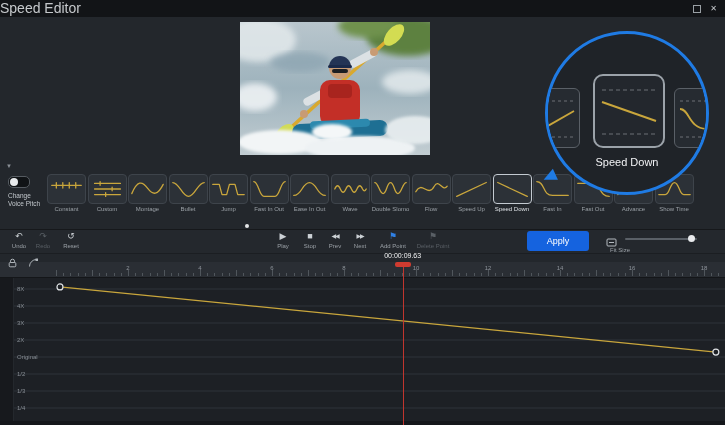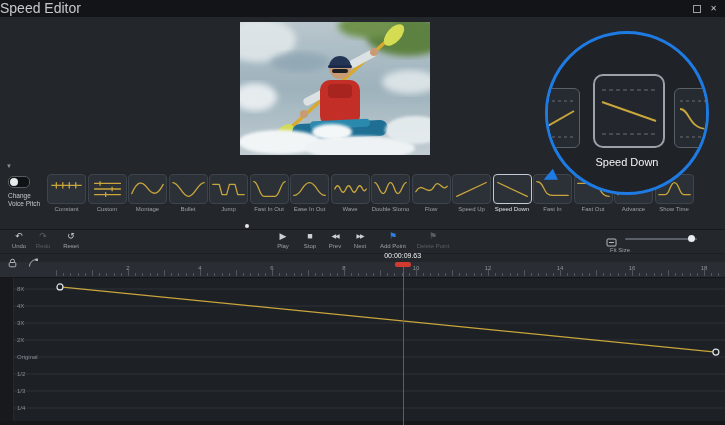--- a/index.html
+++ b/index.html
@@ -283,20 +283,21 @@
 
   <div class="tool t-add">
     <span class="ticon">⚑</span>
     <span class="tlabel">Add Point</span>
   </div>
   <div class="tool t-del dim">
     <span class="ticon">⚑</span>
     <span class="tlabel">Delete Point</span>
   </div>
 
+  <button class="apply">Apply</button>
 
   <span class="fit-icon">
     <svg width="11" height="11" viewBox="0 0 11 11">
       <rect x="1" y="2" width="9" height="7" rx="1" fill="none" stroke="#b4bac0"></rect>
       <line x1="3" y1="5.5" x2="8" y2="5.5" stroke="#b4bac0"></line>
     </svg>
   </span>
   <div class="slider-track">
     <div class="slider-knob"></div>
   </div>

